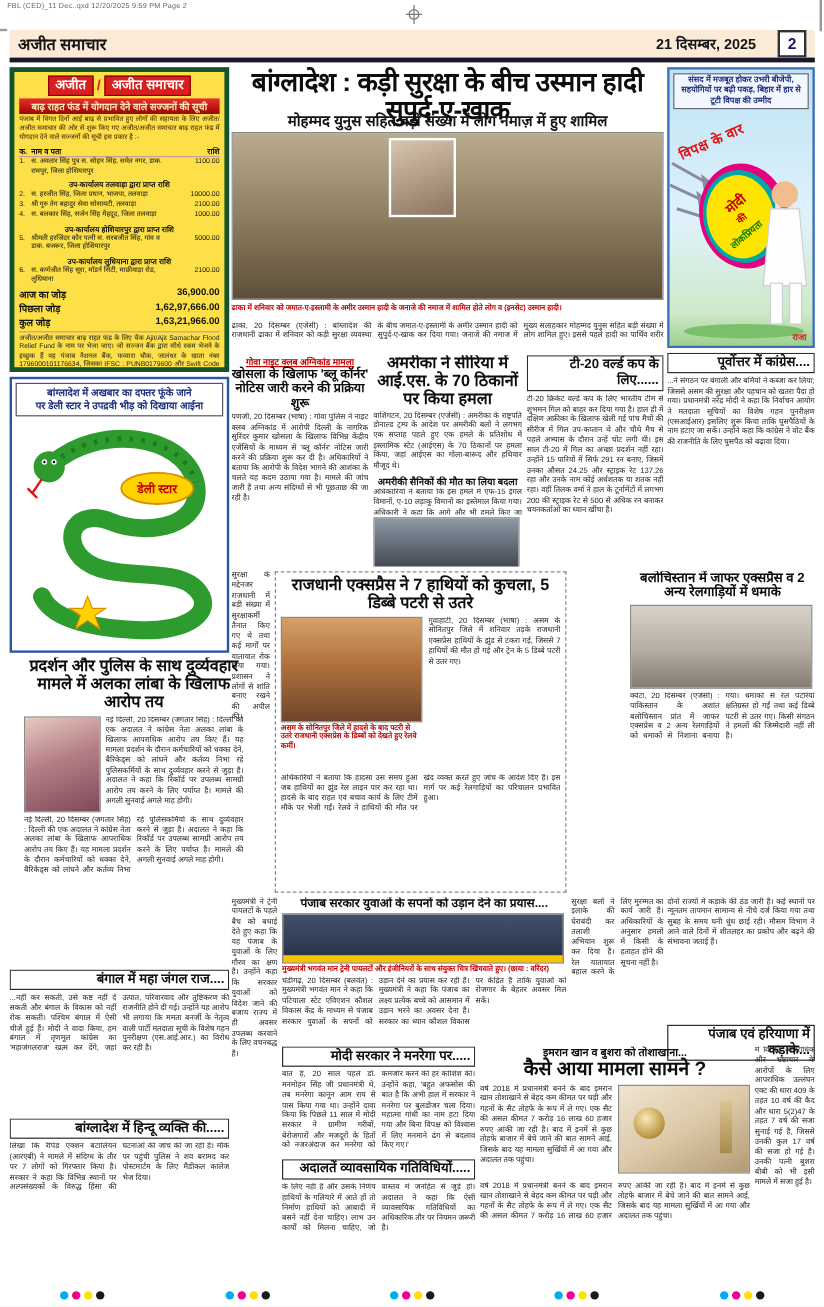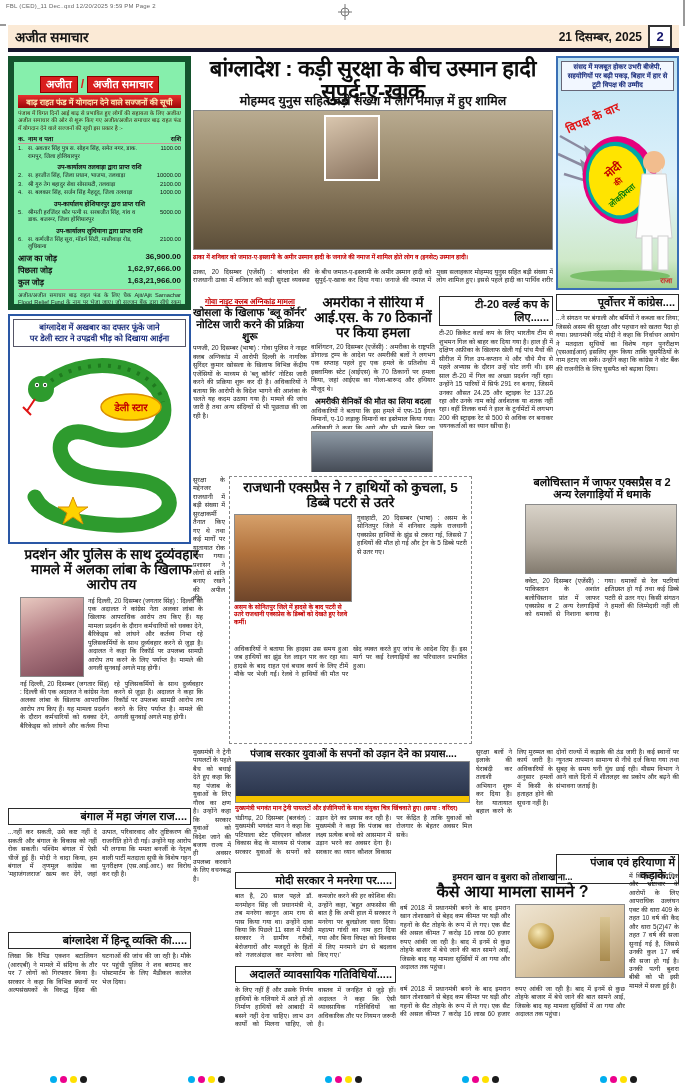--- a/index.html
+++ b/index.html
@@ -5,38 +5,38 @@
   html,body{margin:0;padding:0;background:#e9e9e9;}
   #page{position:relative;width:687px;height:1089px;background:#fff;margin:0 auto;overflow:hidden;
         font-family:"Liberation Sans","DejaVu Sans",sans-serif;color:#111;}
   .abs{position:absolute;}
   .clip{overflow:hidden;}
   .printline{font-size:6px;color:#666;letter-spacing:.2px;}
   .regmark{color:#777;}
   
   .hdrbar{background:#fbead6;border-bottom:4px solid #17172e;display:flex;align-items:center;justify-content:space-between;padding:0 7px;box-sizing:border-box;}
   .papername{font-size:13.5px;font-weight:bold;color:#151515;}
-  .hdr-right{display:flex;align-items:center;gap:6px;}
+  .hdr-right{display:flex;align-items:center;gap:18px;}
   .hdrdate{font-size:12px;font-weight:bold;color:#151515;}
   .pagenobox{width:20px;height:19px;border:2px solid #333;background:#fff;display:flex;align-items:center;justify-content:center;font-size:13px;font-weight:bold;color:#13136b;}
   
   .h-xl{font-size:22px;font-weight:bold;line-height:1.04;text-align:center;letter-spacing:-.4px;color:#0d0d0d;}
   .h-sub{font-size:12.5px;font-weight:bold;text-align:center;color:#141414;}
   .h-lg{font-size:13.5px;font-weight:bold;line-height:1.1;text-align:center;color:#0d0d0d;}
   .h-md{font-size:10.5px;font-weight:bold;line-height:1.12;text-align:center;color:#0d0d0d;}
   .h-sm{font-size:8px;font-weight:bold;line-height:1.15;text-align:center;color:#0d0d0d;}
   .boxed{border:1px solid #2b2b2b;background:#fff;padding:1px 3px;font-weight:bold;text-align:right;font-size:11px;line-height:1.2;}
   .kicker{color:#c40000;font-weight:bold;font-size:7.4px;text-align:center;text-decoration:underline;}
   .body-txt{font-size:6.4px;line-height:1.32;text-align:justify;color:#1c1c1c;}
   .cols2{column-count:2;column-gap:5px;}
   .cols3{column-count:3;column-gap:5px;}
   .cap-red{color:#c40000;font-size:6.2px;font-weight:bold;line-height:1.25;}
   .photo{border:1px solid #8a8a8a;box-sizing:border-box;position:relative;}
   
-  .fundbox{border:6px solid #14532d;background:#86efac;box-sizing:border-box;padding:14px 4px;}
+  .fundbox{border:4px solid #14532d;background:#fde047;box-sizing:border-box;padding:3px 4px;}
   .fund-titlerow{display:flex;align-items:center;justify-content:center;gap:3px;}
   .chip{background:#d91e1e;color:#fff;font-weight:bold;font-size:11px;padding:0 5px;border:1px solid #8c0000;line-height:1.35;}
   .slash{color:#d91e1e;font-weight:bold;font-size:12px;}
   .fund-sub{margin-top:2px;background:linear-gradient(#e83030,#9c0606);color:#ffe9b0;font-size:8px;font-weight:bold;text-align:center;padding:1px 0;}
   .fund-intro{margin-top:2px;font-size:5.7px;line-height:1.3;text-align:justify;color:#3a1a00;}
   .fund-headrow{display:flex;font-size:6.4px;font-weight:bold;margin-top:2px;border-bottom:1px solid #c99;}
   .fund-row{display:flex;font-size:5.8px;line-height:1.3;margin-top:1px;}
   .f-no{width:10px;flex:none;}
   .f-name{flex:1;padding-right:3px;}
   .f-amt{width:40px;flex:none;text-align:right;}

